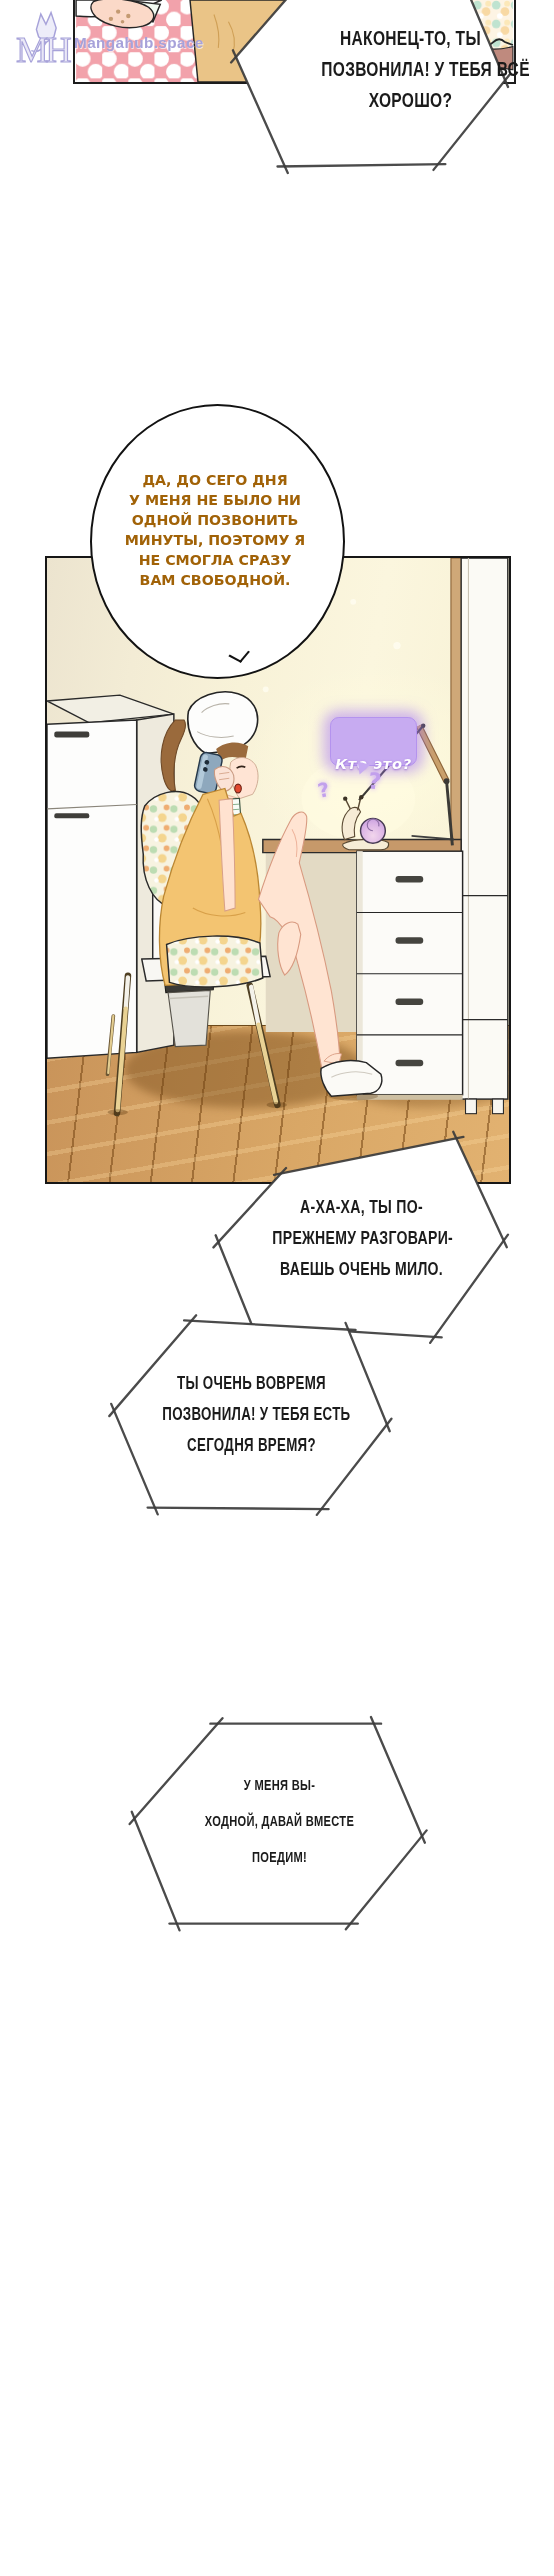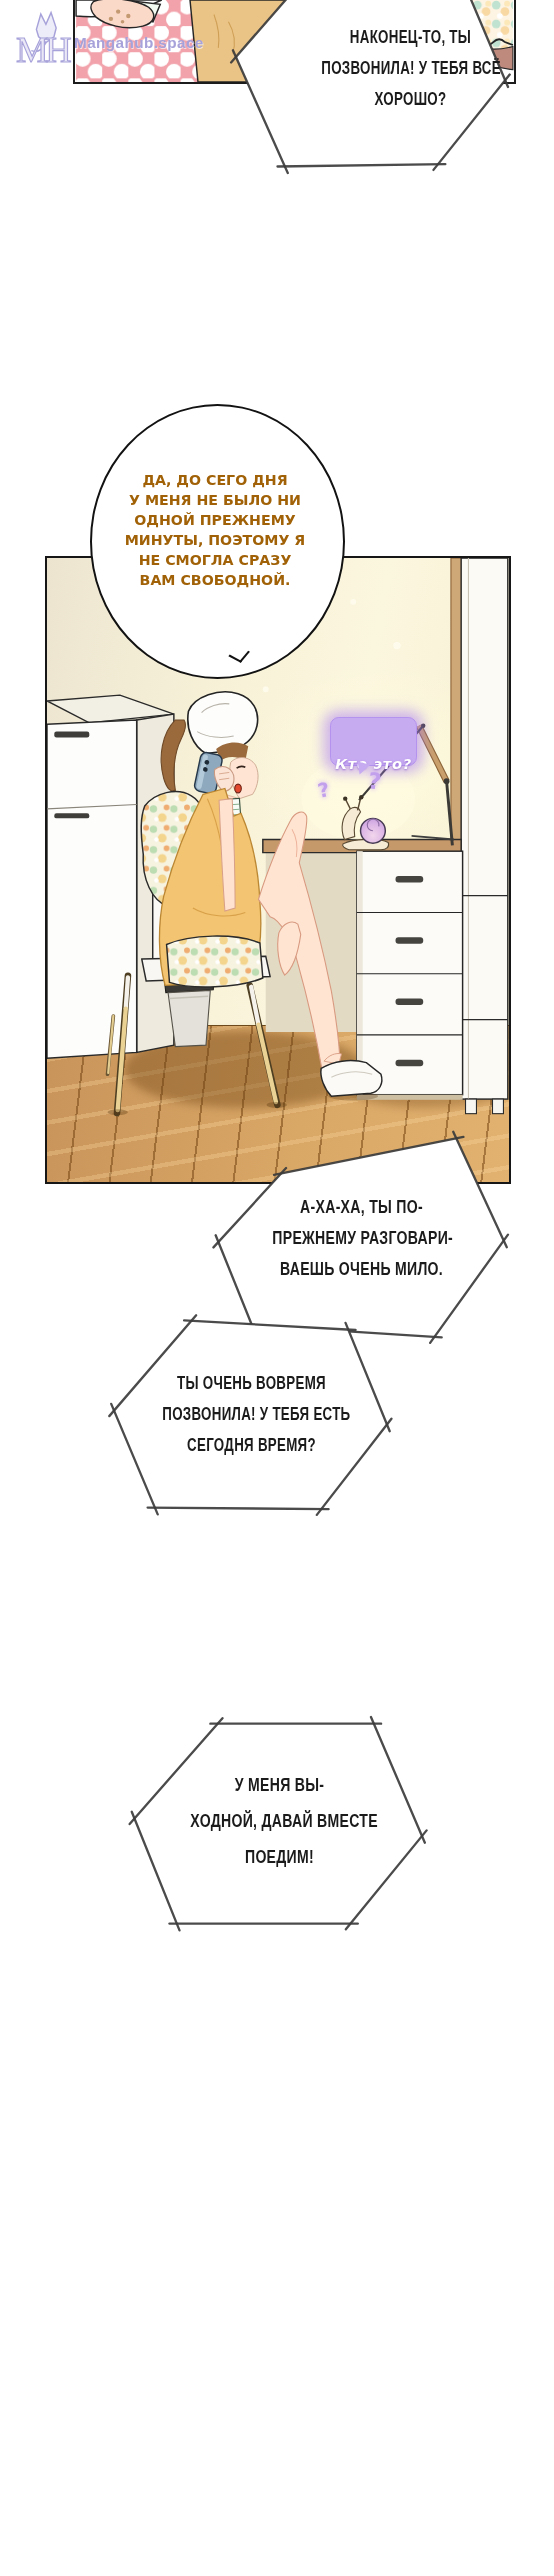--- a/index.html
+++ b/index.html
@@ -30,24 +30,24 @@
   
   #bubble2{left:90px;top:404px;width:251px;height:271px;border:2.9px solid #121212;border-radius:50%;
            background:#fff;z-index:5;}
   #b2tail{left:232px;top:647px;width:12.4px;height:12.4px;background:#fff;z-index:6;
           border-right:2.2px solid #121212;border-bottom:2.2px solid #121212;
           transform:rotate(28deg) skewX(-12deg);}
   #sketchsvg{left:0;top:0;width:555px;height:2576px;z-index:3;pointer-events:none;}
   .txt{z-index:7;text-align:center;color:#181818;}
   .cndline{display:block;font-weight:700;white-space:nowrap;transform:scaleX(.74);
            transform-origin:50% 50%;letter-spacing:0.4px;color:#1b1b1b;}
-  #b1t{left:290px;top:22px;width:241px;font-size:18px;line-height:31px;}
+  #b1t{left:290px;top:22px;width:241px;font-size:21px;line-height:31px;}
   #b3t{left:241px;top:1191px;width:241px;font-size:19px;line-height:31px;}
   #b4t{left:131px;top:1368px;width:241px;font-size:18px;line-height:31px;}
-  #b5t{left:159px;top:1767px;width:241px;font-size:19px;line-height:36px;}
+  #b5t{left:159px;top:1767px;width:241px;font-size:15px;line-height:36px;}
   #b2t{left:109px;top:470px;width:212px;z-index:7;font-family:"DejaVu Sans",sans-serif;
        font-weight:700;font-size:14.2px;line-height:20px;color:#a16207;text-align:center;}
   
   #kto{left:330px;top:717px;width:85px;height:47px;z-index:4;background:var(--ktofill);
        border:1.5px solid #b493ee;border-radius:8.8px;box-shadow:0 0 13px 6.6px rgba(168,122,244,.55);
        display:flex;align-items:center;justify-content:center;}
   #kto:after{content:"";position:absolute;left:25px;bottom:-10.2px;width:0;height:0;
        border-left:5.1px solid transparent;border-right:8px solid transparent;
        border-top:12.4px solid var(--ktofill);transform:rotate(14deg);}
   #ktotext{font-family:"DejaVu Sans",sans-serif;font-style:italic;font-weight:700;font-size:14.6px;
@@ -294,21 +294,21 @@
   </svg>
 
   <div id="b1t" class="abs txt">
     <span class="cndline">НАКОНЕЦ-ТО, ТЫ</span>
     <span class="cndline">ПОЗВОНИЛА! У ТЕБЯ ВСЁ</span>
     <span class="cndline">ХОРОШО?</span>
   </div>
   <div id="b2t" class="abs">
     <div>ДА, ДО СЕГО ДНЯ</div>
     <div>У МЕНЯ НЕ БЫЛО НИ</div>
-    <div>ОДНОЙ ПРЕЖНЕМУ</div>
+    <div>ОДНОЙ ПОЗВОНИТЬ</div>
     <div>МИНУТЫ, ПОЭТОМУ Я</div>
     <div>НЕ СМОГЛА СРАЗУ</div>
     <div>ВАМ СВОБОДНОЙ.</div>
   </div>
   <div id="b3t" class="abs txt">
     <span class="cndline">А-ХА-ХА, ТЫ ПО-</span>
     <span class="cndline">ПРЕЖНЕМУ РАЗГОВАРИ-</span>
     <span class="cndline">ВАЕШЬ ОЧЕНЬ МИЛО.</span>
   </div>
   <div id="b4t" class="abs txt">

